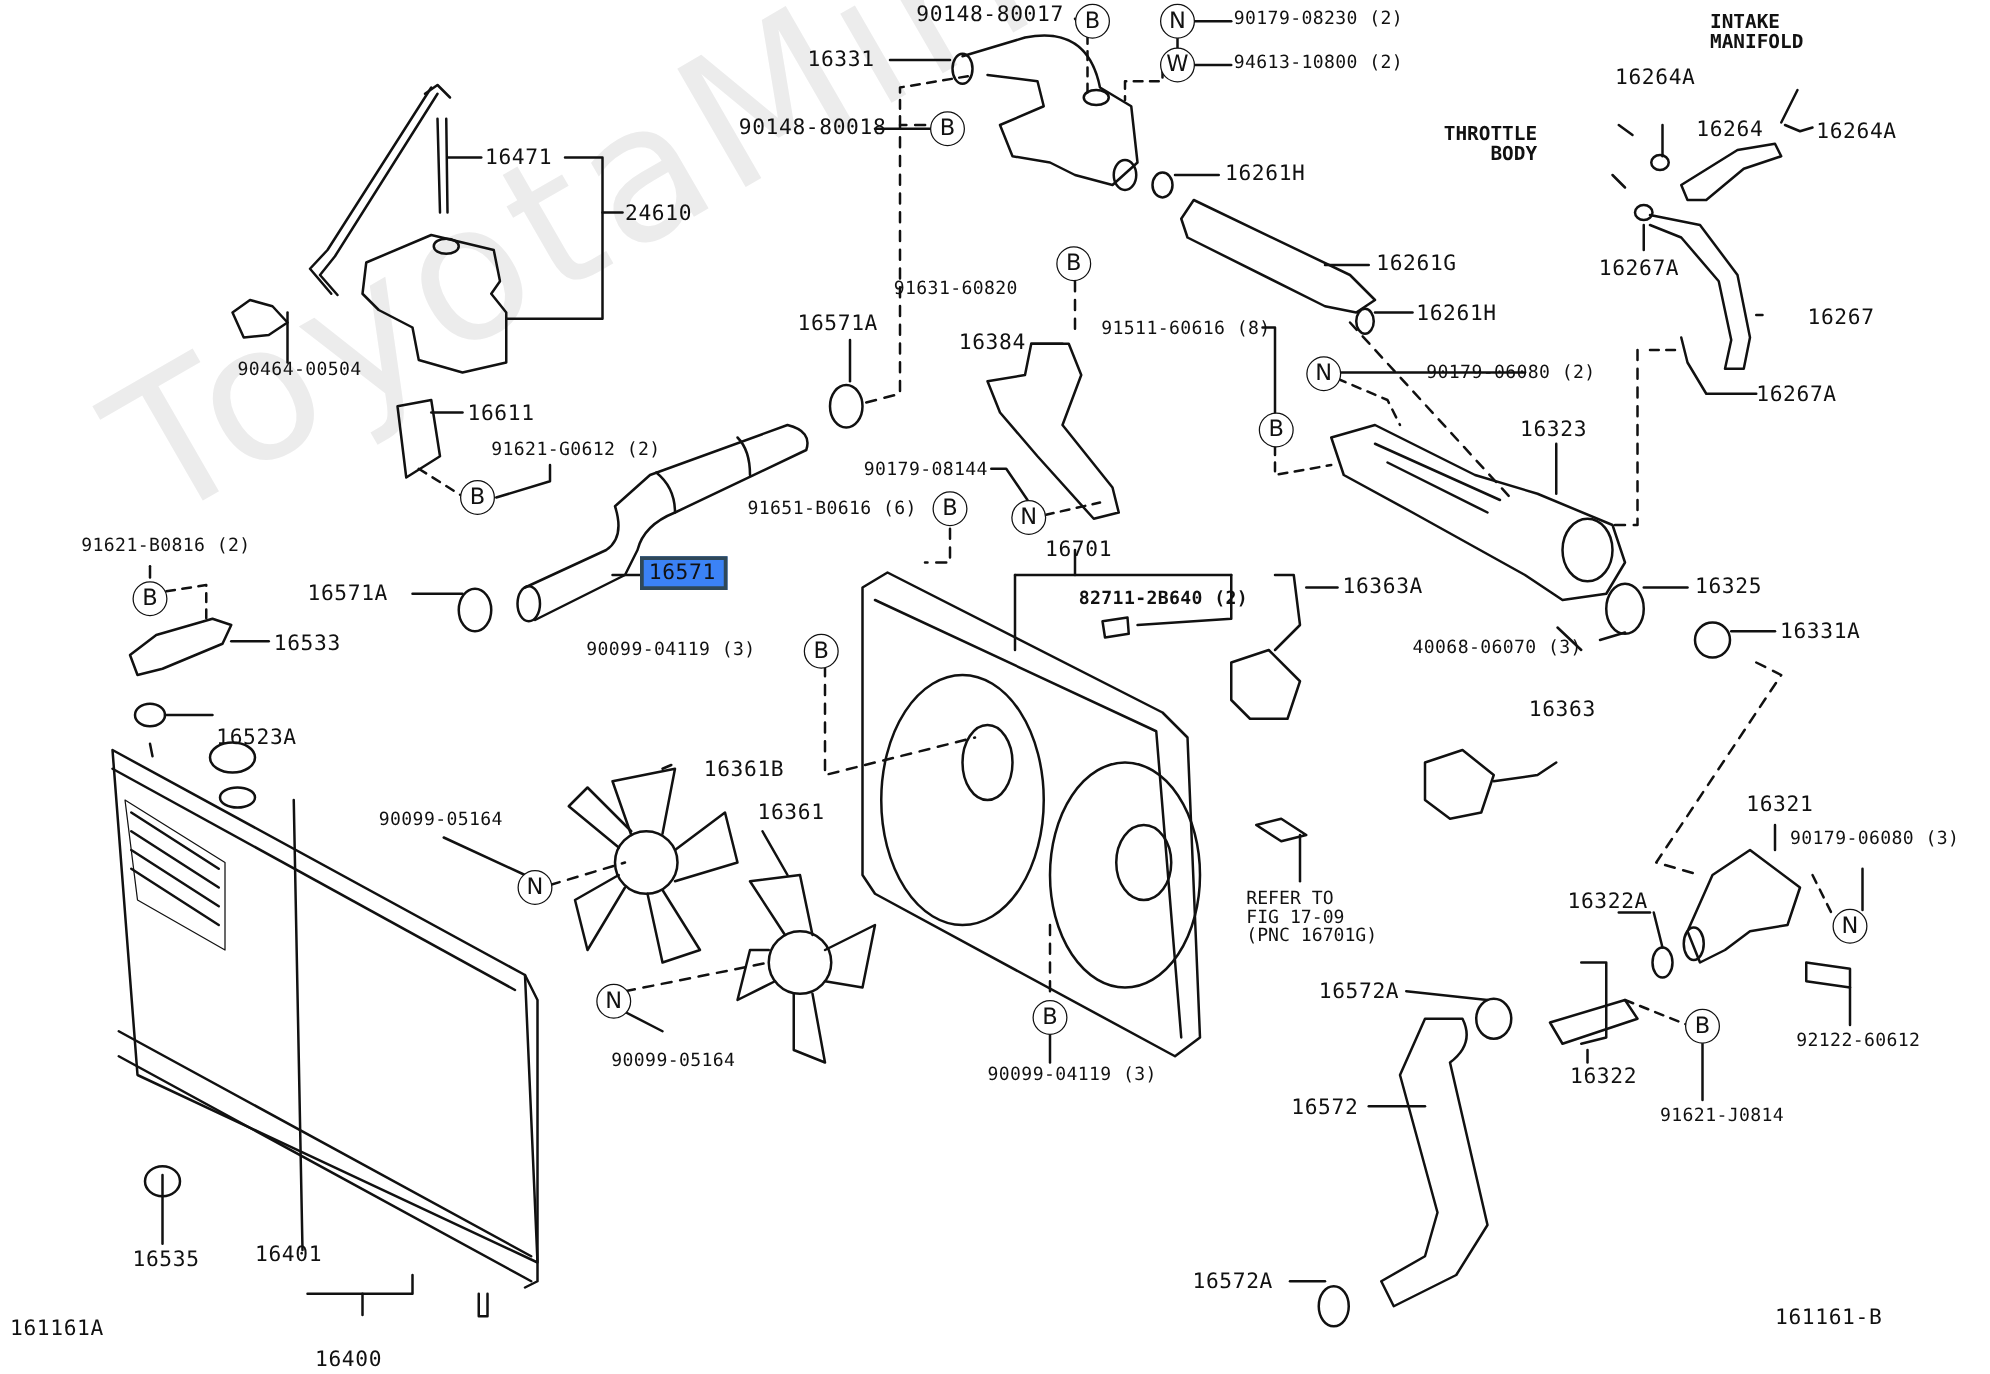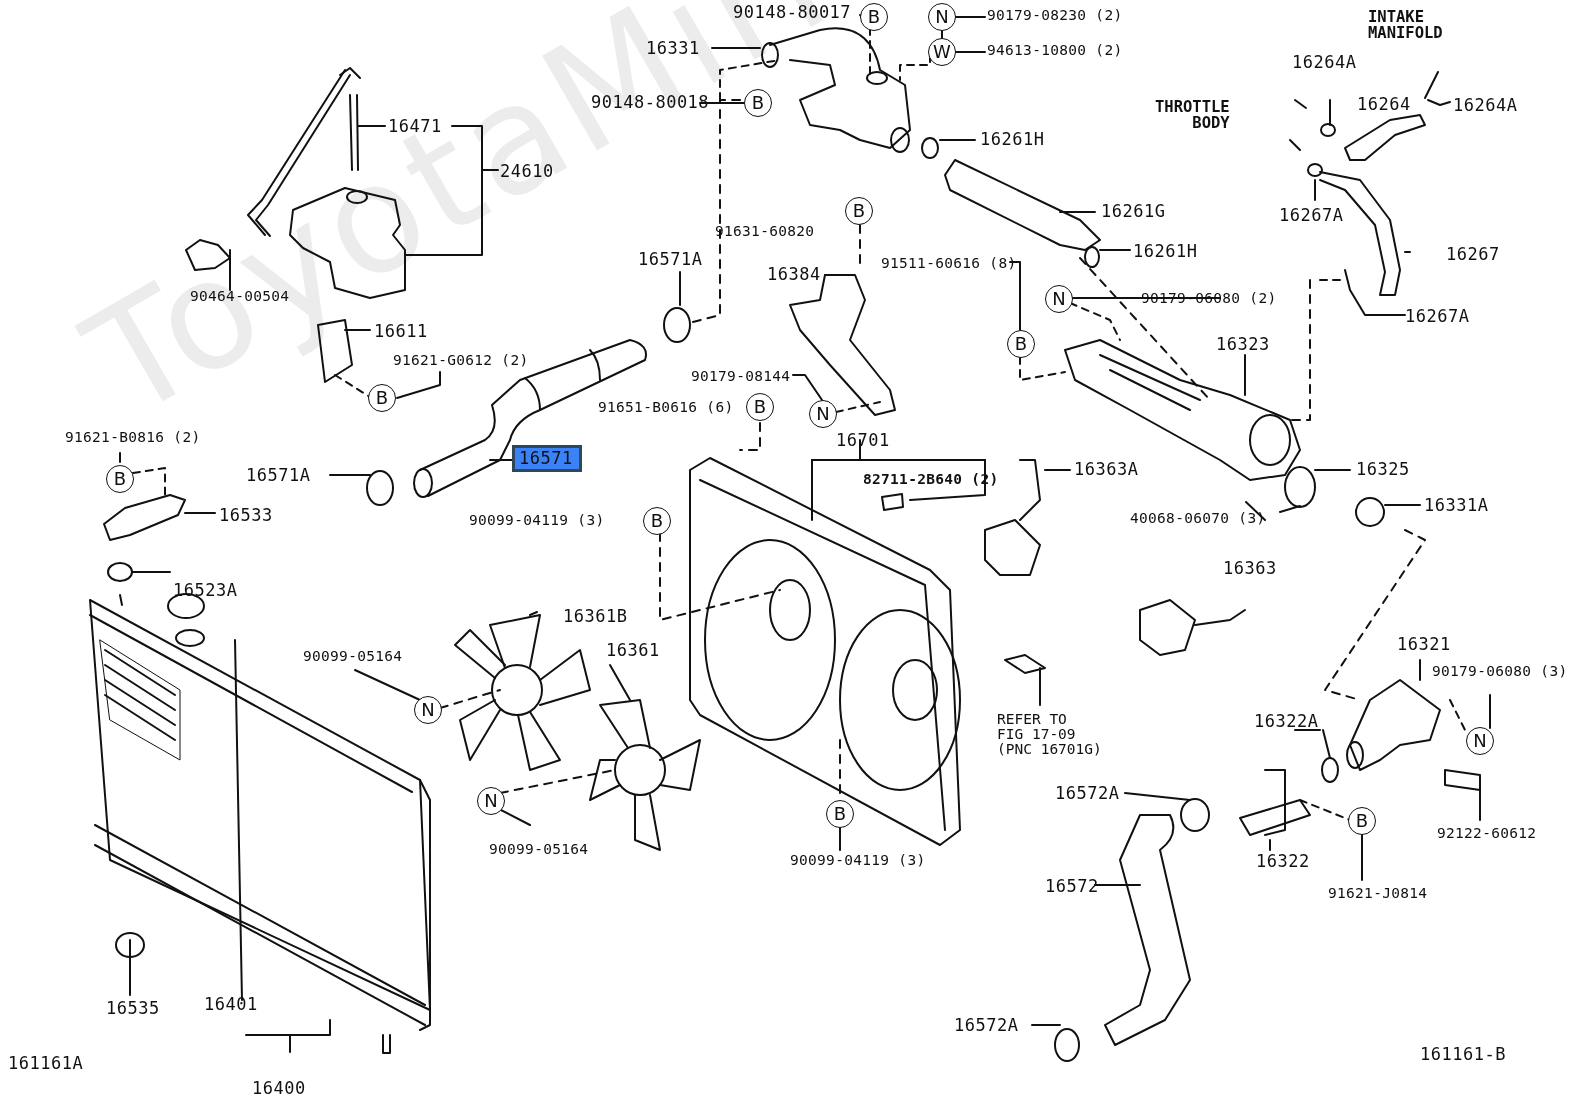--- a/index.html
+++ b/index.html
@@ -265,21 +265,21 @@
   <div class="lbl" style="left:606px;top:642px;">16361</div>
   <div class="lbl small" style="left:303px;top:649px;">90099-05164</div>
   <div class="lbl small" style="left:489px;top:842px;">90099-05164</div>
   <div class="lbl" style="left:1397px;top:636px;">16321</div>
   <div class="lbl small" style="left:1432px;top:664px;">90179-06080 (3)</div>
   <div class="lbl" style="left:1254px;top:713px;">16322A</div>
   <div class="lbl" style="left:1055px;top:785px;">16572A</div>
   <div class="lbl" style="left:1256px;top:853px;">16322</div>
   <div class="lbl small" style="left:1437px;top:826px;">92122-60612</div>
   <div class="lbl small" style="left:1328px;top:886px;">91621-J0814</div>
-  <div class="lbl" style="left:1033px;top:878px;margin-left:12px;">16572</div>
+  <div class="lbl" style="left:1033px;top:878px;">16572</div>
   <div class="lbl small" style="left:790px;top:853px;">90099-04119 (3)</div>
   <div class="lbl" style="left:106px;top:1000px;">16535</div>
   <div class="lbl" style="left:204px;top:996px;">16401</div>
   <div class="lbl" style="left:252px;top:1080px;">16400</div>
   <div class="lbl" style="left:954px;top:1017px;">16572A</div>
 
   <div class="note" style="left:1368px;top:9px;font-weight:bold;font-family:'DejaVu Sans Mono',monospace;font-size:15.5px;">INTAKE
 MANIFOLD</div>
   <div class="note" style="left:1155px;top:99px;font-weight:bold;font-family:'DejaVu Sans Mono',monospace;font-size:15.5px;text-align:right;">THROTTLE
 BODY</div>

